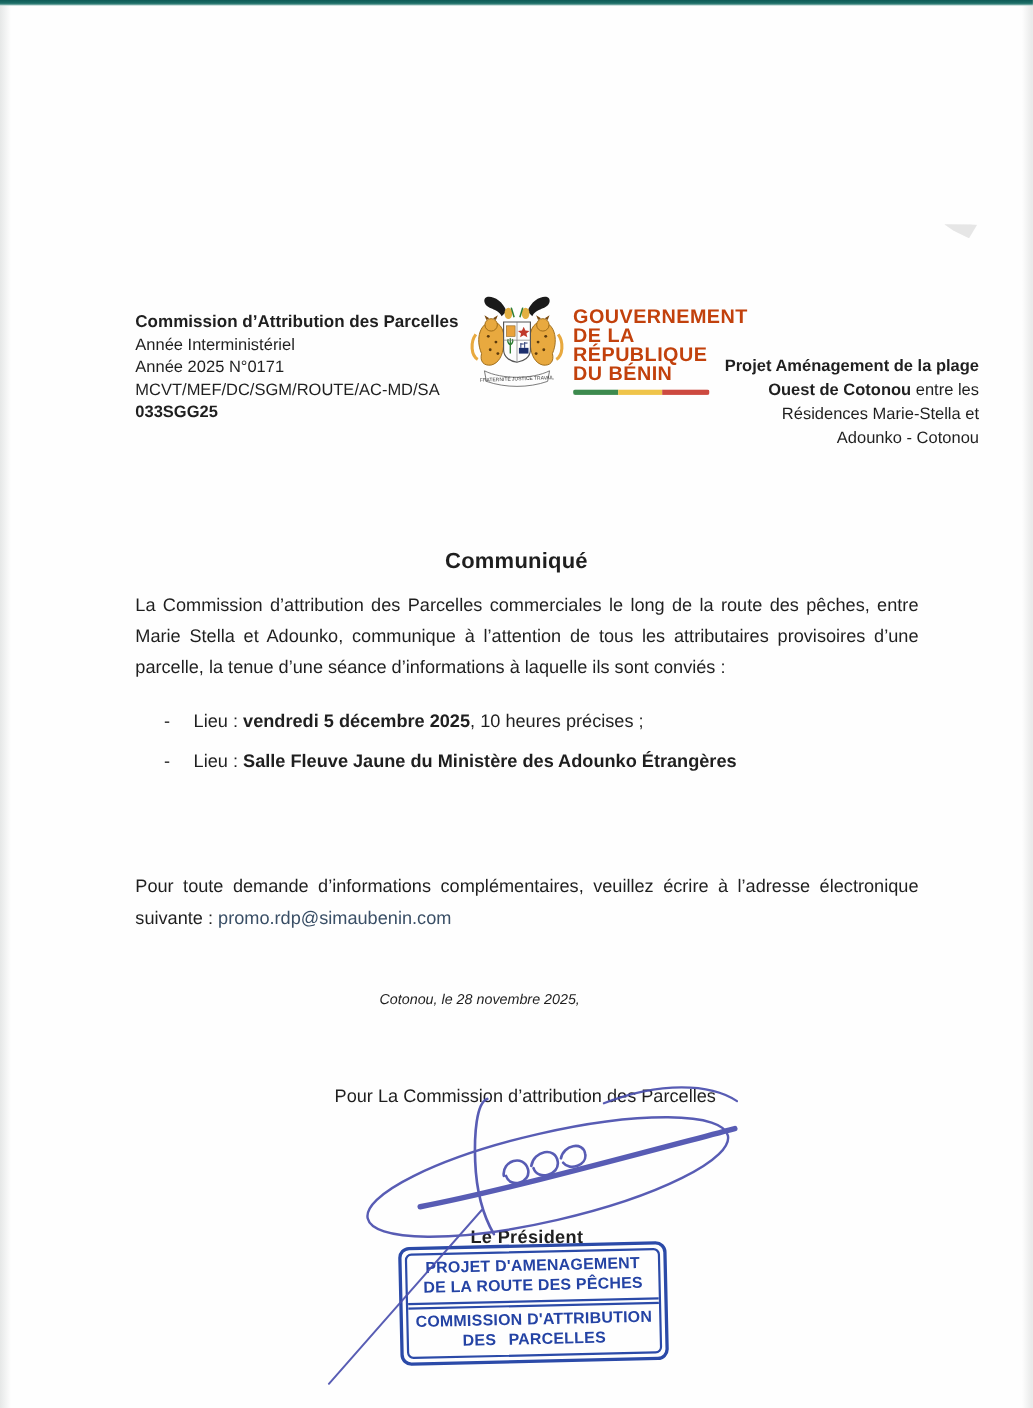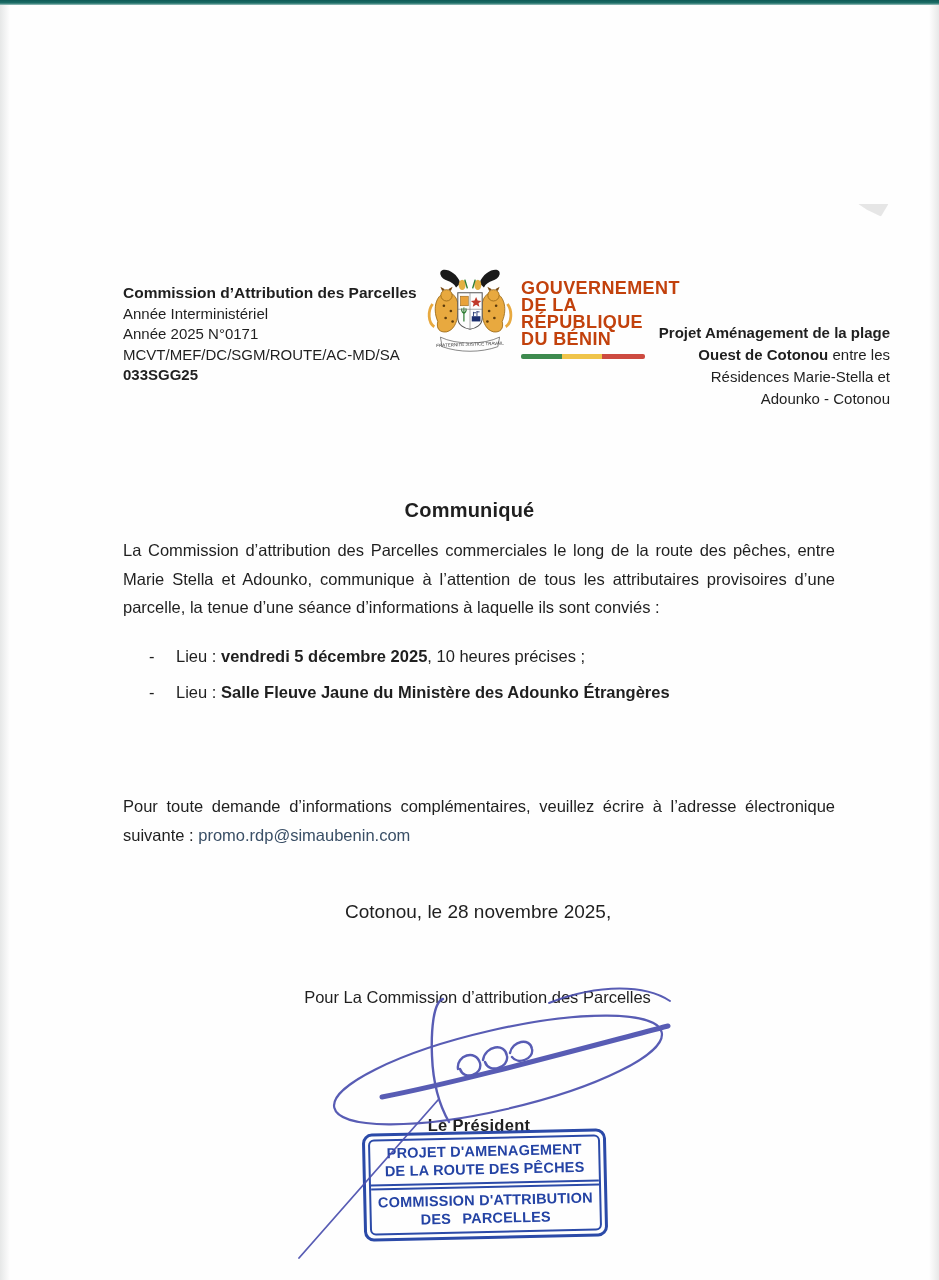--- a/index.html
+++ b/index.html
@@ -43,21 +43,21 @@
   .para2 { top:721px; }
   .para3 { top:792px; }
 
   .bullets { position:absolute; left:149px; top:644px; width:640px; font-size:16.5px; }
   .bullet-item { display:flex; margin-bottom:11px; line-height:25px; }
   .bullet-dash { width:27px; flex:none; }
   .b { font-weight:700; }
 
   .email-link { color:#3a4f66; text-underline-offset:3px; cursor:pointer; }
 
-  .dateline { position:absolute; left:345px; top:901px; font-size:19px; }
+  .dateline { position:absolute; left:345px; top:901px; font-size:13px;font-style:italic; }
   .signoff { position:absolute; left:0; top:988px; width:955px; text-align:center; font-size:16.5px; }
   .president { position:absolute; left:0; top:1116px; width:958px; text-align:center; font-size:16.5px; font-weight:700; letter-spacing:.3px; }
 
   
   .stamp { position:absolute; left:363px; top:1131px; width:244px; transform:rotate(-1.3deg);
     border:3px solid #2b4aa8; border-radius:10px; padding:3px; background:rgba(255,255,255,.0); }
   .stamp-inner { border:2px solid #2b4aa8; border-radius:6px; overflow:hidden; }
   .stamp-sec { padding:3px 4px 4px; text-align:center; color:#2443a4; font-weight:700; font-size:14.5px; line-height:18px; letter-spacing:.2px; }
   .stamp-sec-top { border-bottom:2px solid #2b4aa8; }
   .stamp-sec-bottom { border-top:2px solid #2b4aa8; margin-top:2px; }

